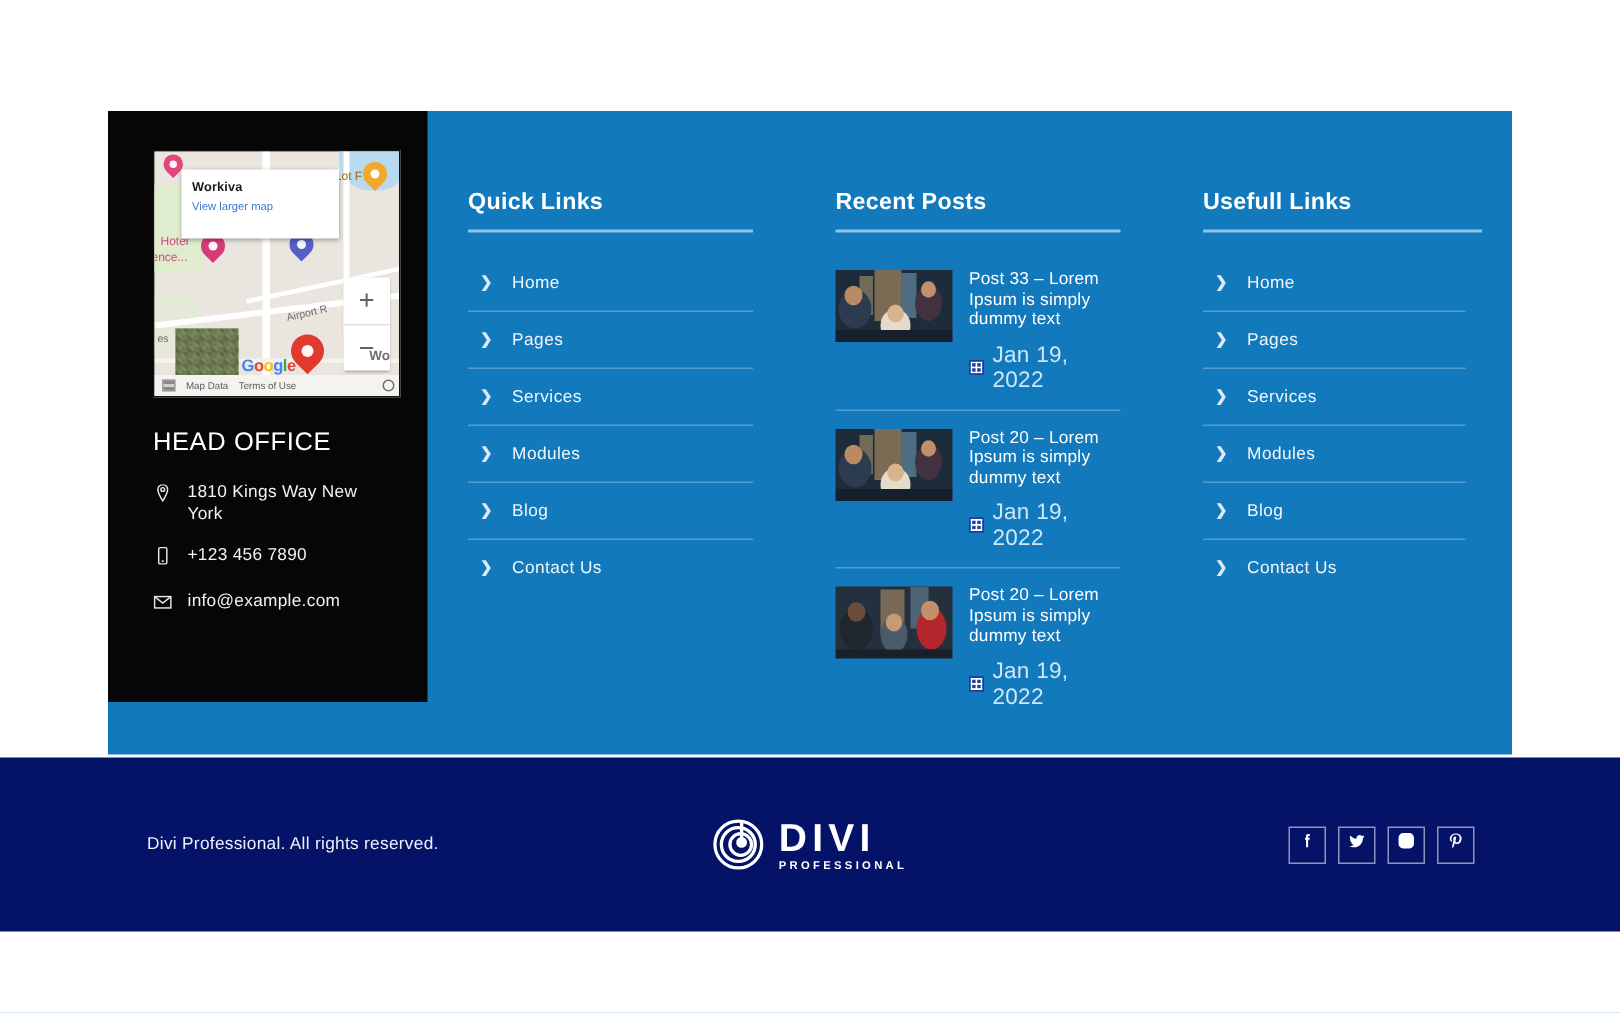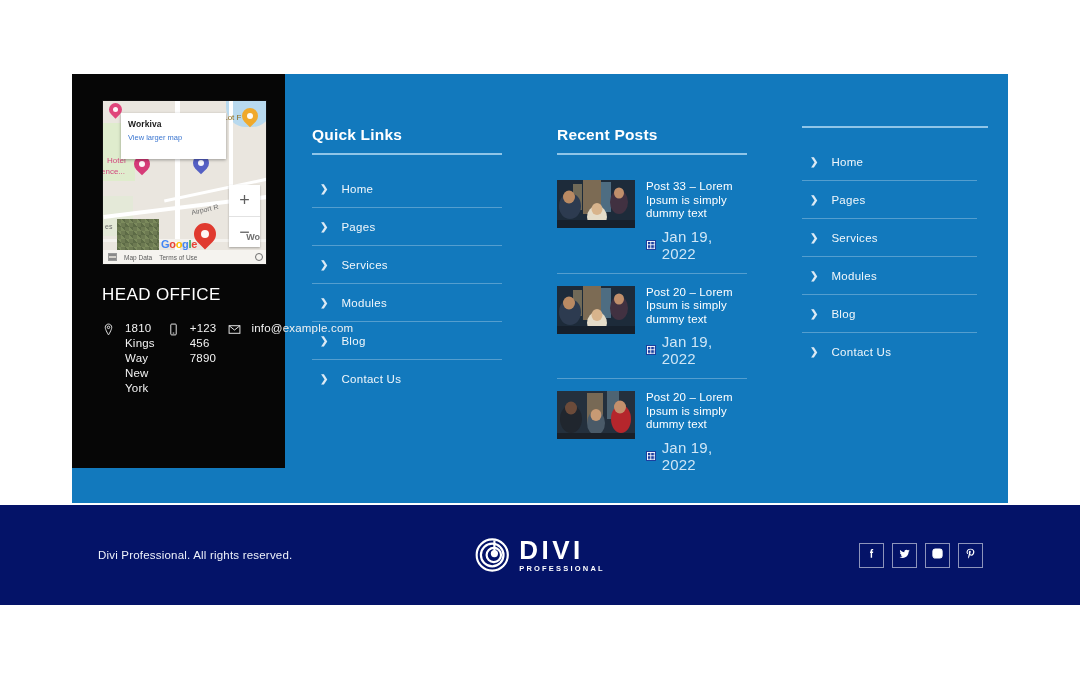--- a/index.html
+++ b/index.html
@@ -89,21 +89,21 @@
   .map-foot-icon { width:9px; height:8px; background:
       linear-gradient(#8a8a8a 2px, transparent 2px) 0 0/3px 4px repeat,
       #d5d2cc; border:1px solid #9a9a9a;}
   .map-gear { margin-left:auto; width:8px; height:8px; border-radius:50%; border:1.5px solid #6e6e6e; }
   .wc-label { position:absolute; right:6px; bottom:22px; font-size:9px; color:#6f6f6f; font-weight:bold;}
 
   .office-title {
     margin-top: 20px;
     color:#ffffff; font-size:17px; font-weight:normal; letter-spacing:.4px;
   }
-  .contact-list { margin-top:16px; display:flex; flex-direction:row; gap:12px; }
+  .contact-list { margin-top:16px; display:flex; flex-direction:column; gap:12px; }
   .contact-row { display:flex; gap:10px; align-items:flex-start; }
   .contact-row .ci { width:13px; min-width:13px; margin-top:1px; opacity:.9; }
   .contact-row .ct { color:#f2f2f2; font-size:11.5px; line-height:15px; letter-spacing:.2px; max-width:130px;}
 
   
   .cols { position:absolute; left:213px; top:0; right:0; bottom:0; display:flex; padding:52px 0 0 0; }
   .col { padding-right:28px; }
   .col-quick { width:245px; padding-left:27px; }
   .col-posts { width:245px; padding-left:27px; }
   .col-useful { width:230px; padding-left:27px; }
@@ -144,21 +144,21 @@
     background-image:
       linear-gradient(#ffffff 1px, transparent 1px),
       linear-gradient(90deg, #ffffff 1px, transparent 1px);
     background-size: 3.4px 3.4px;
     border:1px solid #1b3fa0;
   }
   .post-date { color:#cfe6f6; font-size:15px; letter-spacing:.2px; }
 
   
   .bottom-bar {
-    position:absolute; left:0; top:505px; width:1080px; height:100px;
+    position:absolute; left:0; top:505px; width:1080px; height:116px;
     background:#041368;
     display:flex; align-items:center;
   }
   .copyright { position:absolute; left:98px; color:#eef1fa; font-size:11.5px; letter-spacing:.2px; }
   .brand { position:absolute; left:50%; transform:translateX(-50%); display:flex; align-items:center; gap:10px; }
   .brand-mark { width:34px; height:34px; }
   .brand-text { display:flex; flex-direction:column; line-height:1; }
   .brand-name { color:#fff; font-size:26px; font-weight:bold; letter-spacing:3.5px; }
   .brand-sub { color:#fff; font-size:7.5px; font-weight:bold; letter-spacing:2.2px; margin-top:2px; }
   .socials { position:absolute; right:97px; display:flex; gap:8px; }
@@ -367,20 +367,21 @@
                 <span class="cal-icon"></span>
                 <span class="post-date">Jan 19, 2022</span>
               </div>
             </div>
           </div>
 
         </div>
       </div>
 
       <div class="col col-useful">
+        <div class="col-title">Usefull Links</div>
         <div class="col-rule short"></div>
         <div class="link-list">
           <div class="link-item">
             <span class="chev">❯</span>
             <span class="link-label">Home</span>
           </div>
           <div class="link-item">
             <span class="chev">❯</span>
             <span class="link-label">Pages</span>
           </div>

